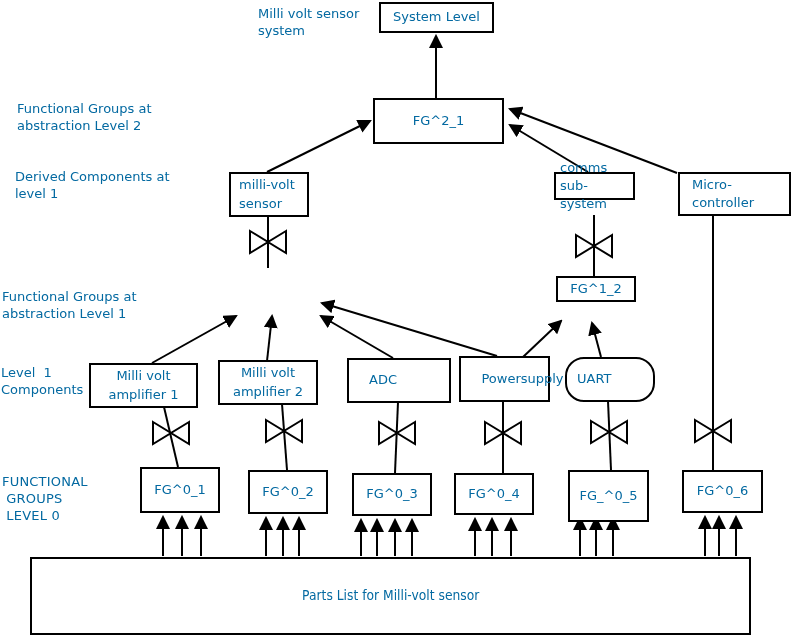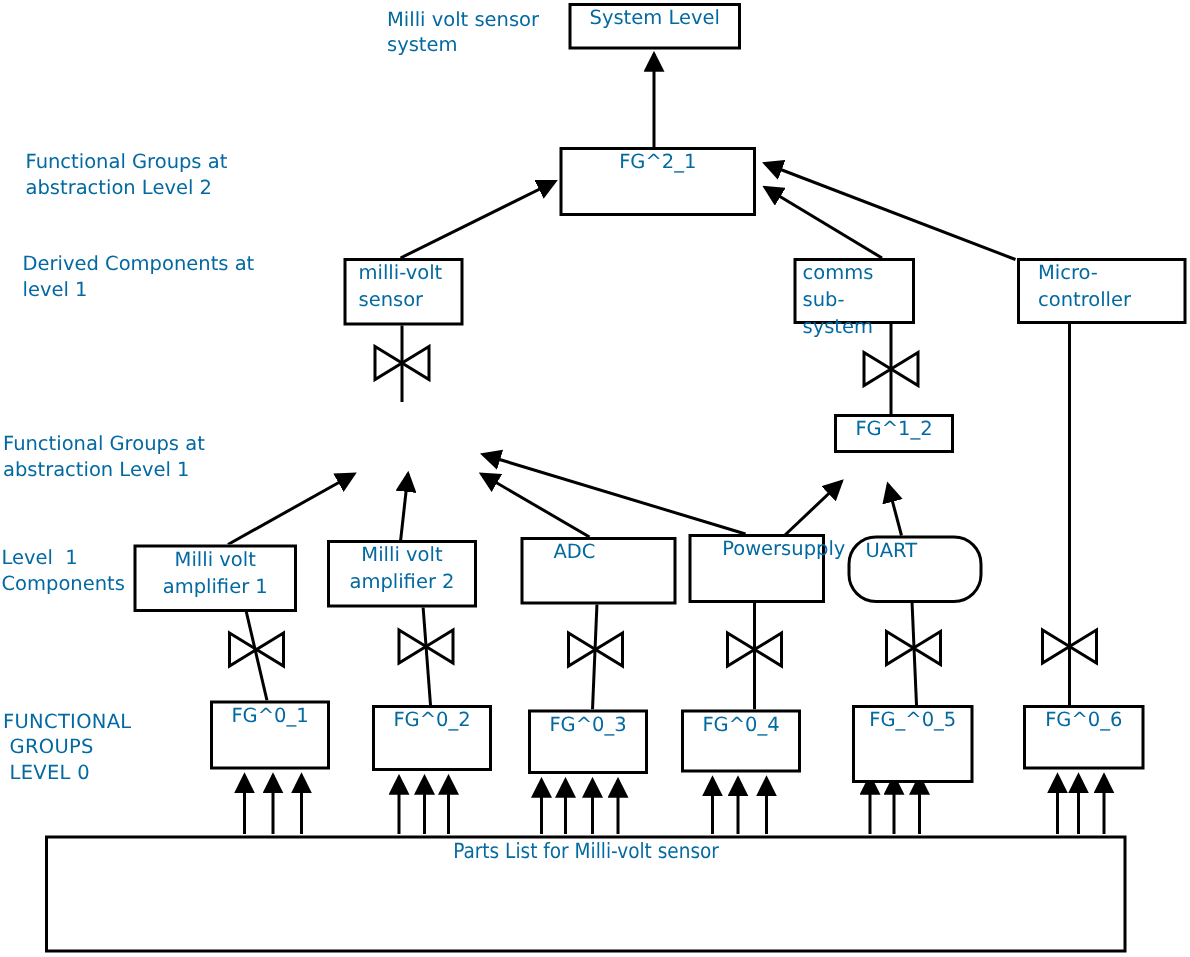--- a/index.html
+++ b/index.html
@@ -3,21 +3,21 @@
 <meta charset="utf-8">
 <style>
   html,body{margin:0;padding:0;background:#fff;}
   .stage{
     position:relative;width:793px;height:638px;background:#fff;overflow:hidden;
     font-family:"DejaVu Sans","Liberation Sans",sans-serif;color:#0369a1;
   }
   .layer{position:absolute;left:0;top:0;width:793px;height:638px;}
   .box{
     position:absolute;box-sizing:border-box;border:2px solid #000;background:#fff;
-    display:flex;justify-content:center;
+    display:flex;align-items:center;justify-content:center;
     font-size:13px;line-height:1.4;text-align:center;
   }
   .box span{white-space:pre-wrap;display:inline-block;}
   .box.left{justify-content:flex-start;text-align:left;}
   .label{
     position:absolute;font-size:13px;line-height:1.3;white-space:pre-wrap;
   }
   .caps{letter-spacing:0.2px;}
   .condensed span{transform:scaleX(0.88);transform-origin:center;}
 </style>
@@ -109,21 +109,21 @@
       <span>System Level</span>
     </div>
   <div class="box" style="left:373px;top:98px;width:131px;height:46px;">
       <span>FG^2_1</span>
     </div>
 
   <div class="box left" style="left:229px;top:172px;width:80px;height:45px;padding-left:8px;">
       <span>milli-volt
 sensor</span>
     </div>
-  <div class="box left" style="left:529px;top:172px;width:81px;height:44px;padding-left:4px;">
+  <div class="box left" style="left:554px;top:172px;width:81px;height:28px;padding-left:4px;">
       <span>comms
 sub-system</span>
     </div>
   <div class="box left" style="left:678px;top:172px;width:113px;height:44px;padding-left:12px;">
       <span>Micro-
 controller</span>
     </div>
 
   <div class="box" style="left:556px;top:276px;width:80px;height:26px;">
       <span>FG^1_2</span>

